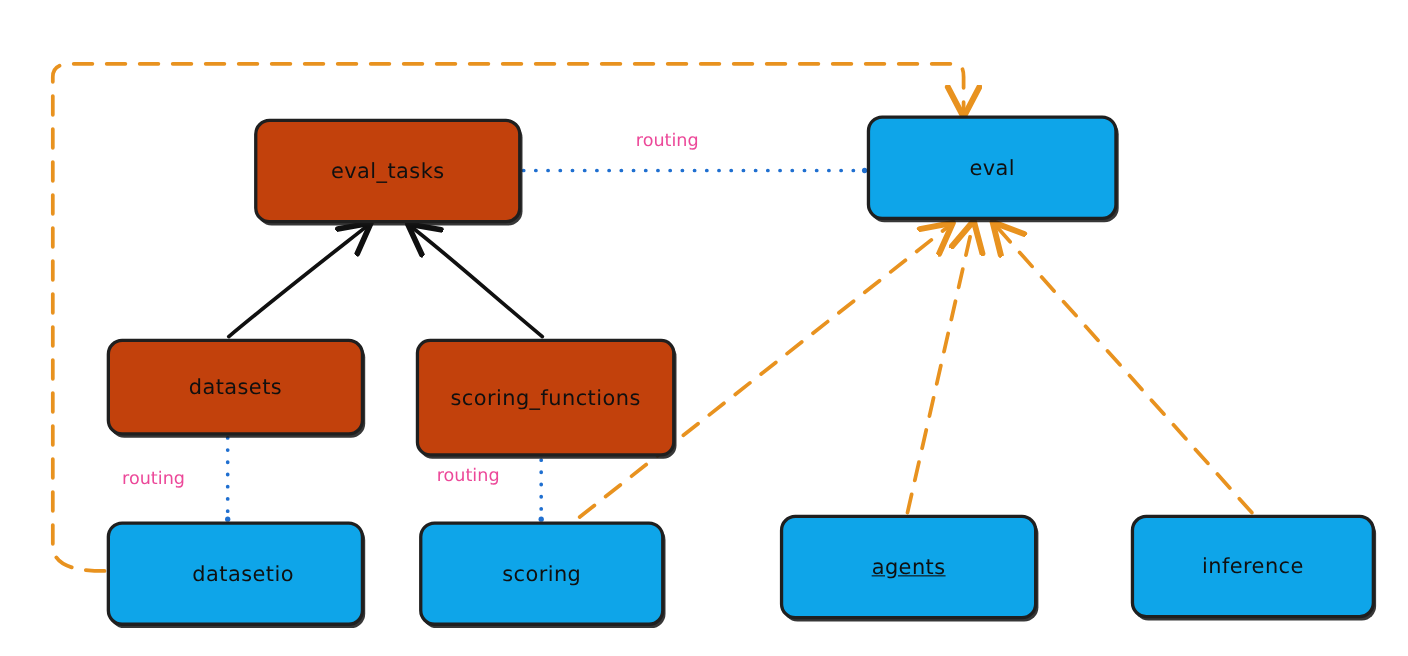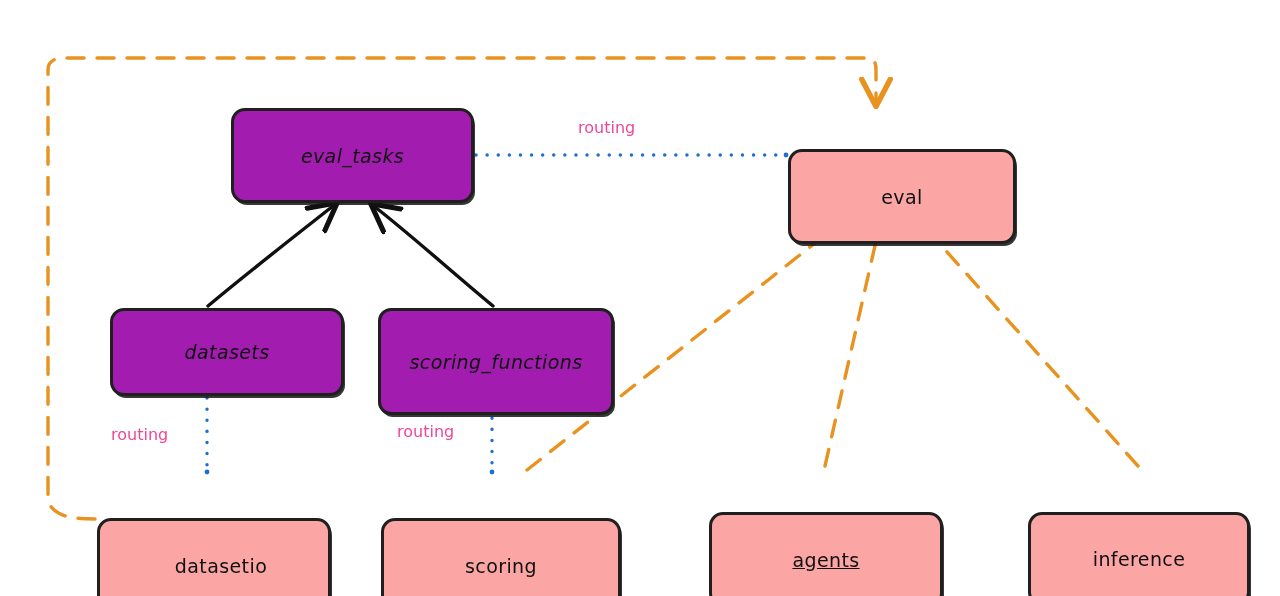--- a/index.html
+++ b/index.html
@@ -9,22 +9,22 @@
   svg#wires{position:absolute;left:0;top:0;width:1280px;height:596px;overflow:visible;}
 
   .node{position:absolute;box-sizing:border-box;
         border:3px solid #1f1f1f;border-radius:14px;
         display:flex;align-items:center;justify-content:center;
         text-align:center;color:#101010;
         font-family:"DejaVu Sans","Liberation Sans",sans-serif;
         font-size:19px;letter-spacing:.4px;
         box-shadow:2px 3px 0 -1px rgba(20,20,20,.85);
         z-index:3;}
-  .node.blue{background:#a21caf;font-style:italic;}
-  .node.green{background:#fca5a5;margin-top:44px;}
+  .node.blue{background:#c2410c;}
+  .node.green{background:#0ea5e9;}
 
   .edge-label{position:absolute;color:#ec4899;
               font-family:"DejaVu Sans","Liberation Sans",sans-serif;
               font-size:16px;z-index:4;white-space:nowrap;}
 </style>
 </head>
 <body>
 
 <div id="canvas">
 
@@ -75,33 +75,33 @@
   </svg>
 
   <div class="node blue" style="left:231px;top:108px;width:243px;height:95px;">
     <span>eval_tasks</span>
   </div>
 
   <div class="node green" style="left:788px;top:105px;width:228px;height:95px;">
     <span>eval</span>
   </div>
 
-  <div class="node blue" style="left:110px;top:308px;width:234px;height:88px;">
+  <div class="node blue" style="left:97px;top:308px;width:234px;height:88px;">
     <span>datasets</span>
   </div>
 
   <div class="node blue" style="left:378px;top:308px;width:236px;height:107px;border-radius:13px;">
     <span>scoring_functions</span>
   </div>
 
   <div class="node green" style="left:97px;top:474px;width:234px;height:95px;padding-left:14px;">
     <span>datasetio</span>
   </div>
 
-  <div class="node green" style="left:381px;top:474px;width:240px;height:95px;">
+  <div class="node green" style="left:381px;top:474px;width:223px;height:95px;">
     <span>scoring</span>
   </div>
 
   <div class="node green" style="left:709px;top:468px;width:234px;height:95px;text-decoration:underline;">
     <span>agents</span>
   </div>
 
   <div class="node green" style="left:1028px;top:468px;width:222px;height:94px;">
     <span>inference</span>
   </div>

